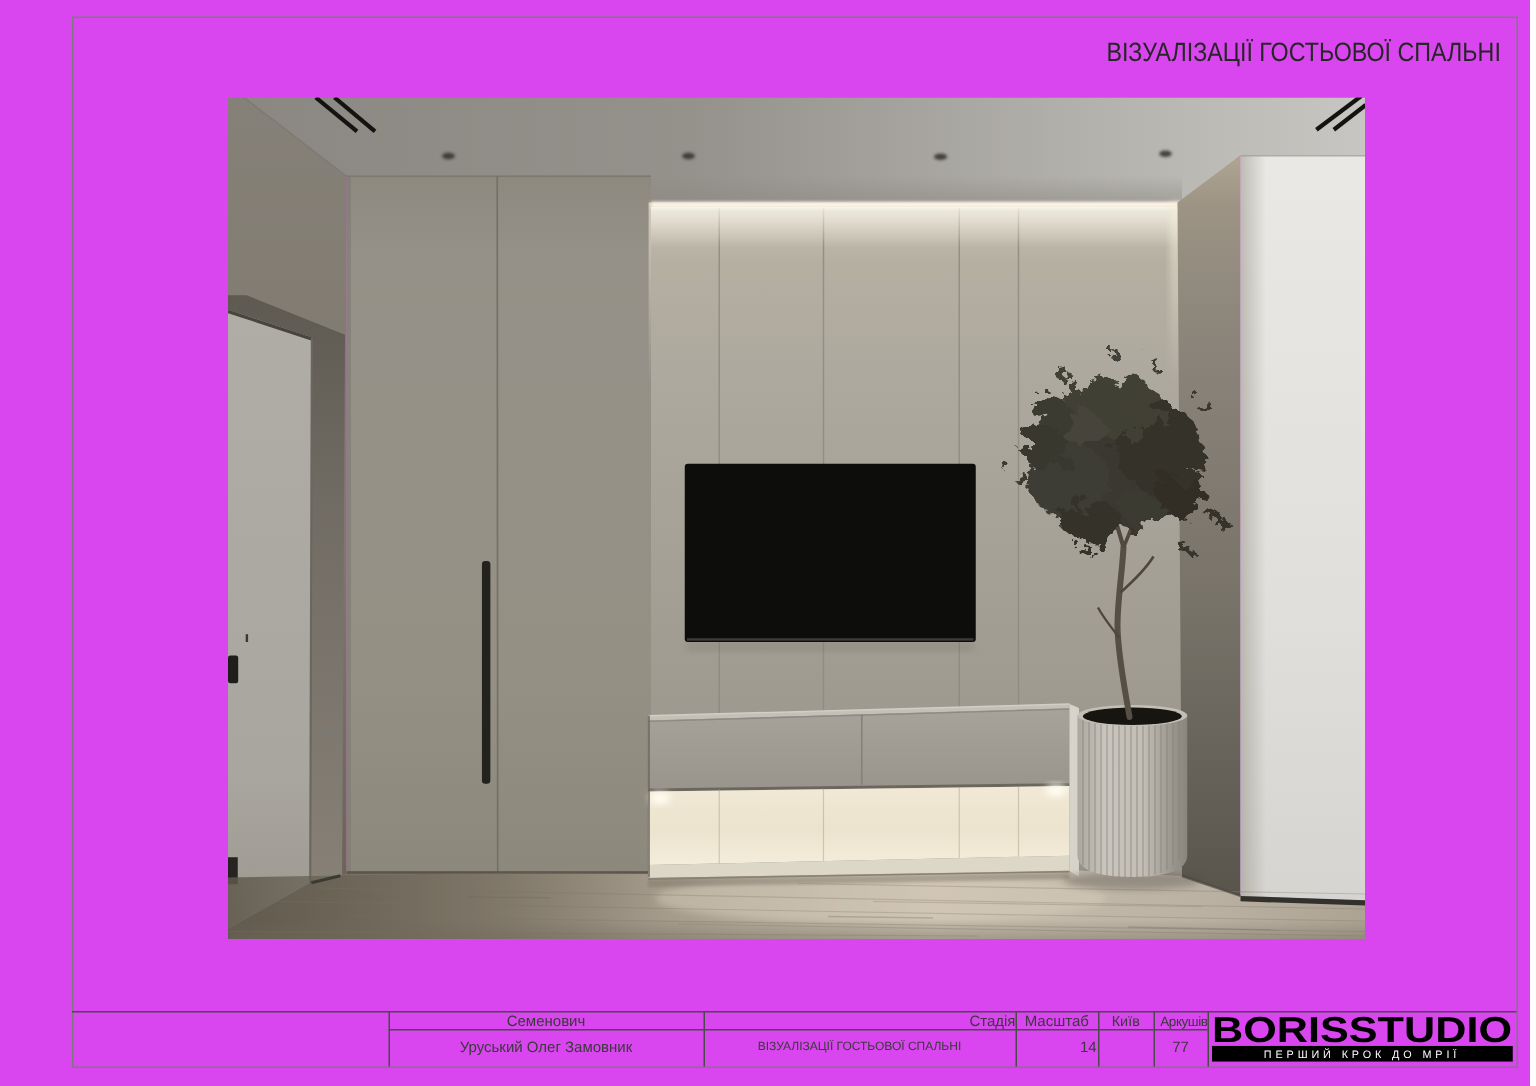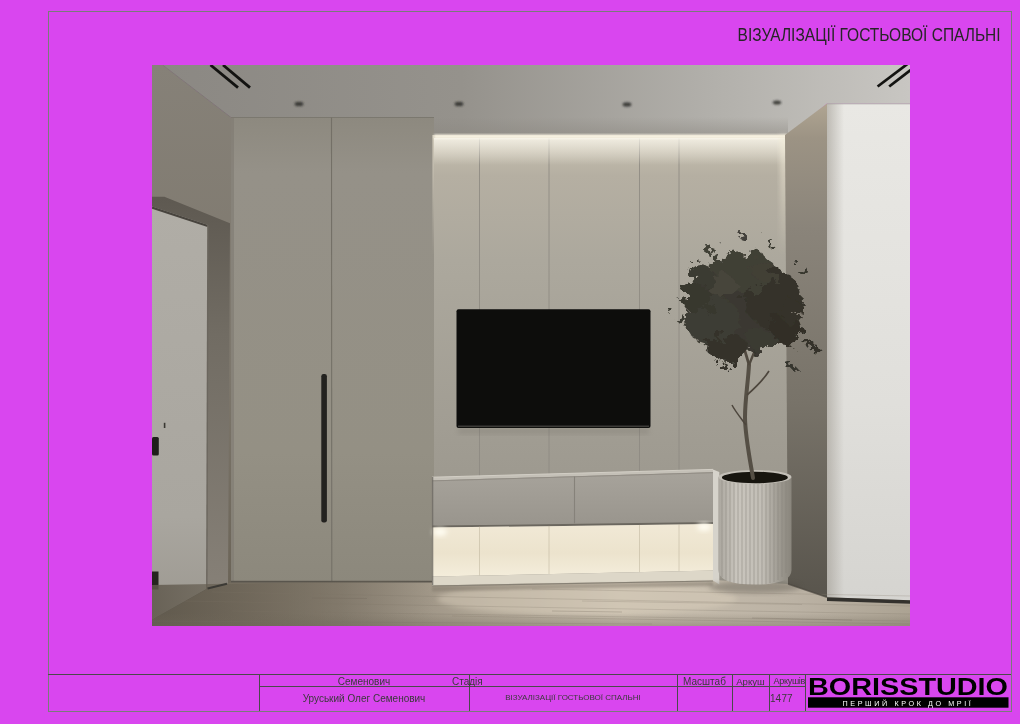--- a/index.html
+++ b/index.html
@@ -336,29 +336,29 @@
 <div class="abs" style="left:259px;top:686px;width:546px;height:0;border-top:1px solid #4a4a4a;"></div>
 <div class="abs" style="left:259px;top:674px;width:0;height:37px;border-left:1px solid #4a4a4a;"></div>
 <div class="abs" style="left:469px;top:674px;width:0;height:37px;border-left:1px solid #4a4a4a;"></div>
 <div class="abs" style="left:677px;top:674px;width:0;height:37px;border-left:1px solid #4a4a4a;"></div>
 <div class="abs" style="left:732px;top:674px;width:0;height:37px;border-left:1px solid #4a4a4a;"></div>
 <div class="abs" style="left:769px;top:674px;width:0;height:37px;border-left:1px solid #4a4a4a;"></div>
 <div class="abs" style="left:805px;top:674px;width:0;height:37px;border-left:1px solid #4a4a4a;"></div>
 
 
 <div class="abs" style="left:259px;top:675.8px;width:210px;text-align:center;font-size:10px;color:#3a3a3a;">Семенович</div>
-<div class="abs" style="left:259px;top:693px;width:210px;text-align:center;font-size:10px;color:#3a3a3a;">Уруський Олег Семенович</div>
-
-<div class="abs" style="left:452px;top:675.8px;width:208px;text-align:left;font-size:10px;color:#3a3a3a;">Стадія</div>
+<div class="abs" style="left:259px;top:693px;width:210px;text-align:center;font-size:10px;color:#3a3a3a;">Уруський Олег Замовник</div>
+
+<div class="abs" style="left:469px;top:675.8px;width:208px;text-align:right;font-size:10px;color:#3a3a3a;">Стадія</div>
 <div class="abs" style="left:469px;top:693px;width:208px;text-align:center;font-size:8px;color:#3a3a3a;">ВІЗУАЛІЗАЦІЇ ГОСТЬОВОЇ СПАЛЬНІ</div>
 
 <div class="abs" style="left:677px;top:675.8px;width:55px;text-align:center;font-size:10px;color:#3a3a3a;">Масштаб</div>
 
-<div class="abs" style="left:732px;top:675.8px;width:37px;text-align:center;font-size:9.6px;color:#3a3a3a;">Аркуш</div>
-<div class="abs" style="left:744px;top:692.5px;width:37px;text-align:right;font-size:10px;color:#3a3a3a;">14</div>
+<div class="abs" style="left:732px;top:675.8px;width:37px;text-align:center;font-size:9.6px;color:#3a3a3a;">Київ</div>
+<div class="abs" style="left:720px;top:692.5px;width:37px;text-align:left;font-size:10px;color:#3a3a3a;">14</div>
 
 <div class="abs" style="left:769px;top:676.2px;width:36px;text-align:right;font-size:9px;letter-spacing:-0.3px;color:#3a3a3a;">Аркушів</div>
 <div class="abs" style="left:769px;top:692.5px;width:36px;text-align:center;font-size:10px;color:#3a3a3a;">77</div>
 
 <svg class="abs" style="left:805px;top:674px;" width="206" height="37" viewBox="0 0 206 37">
   <text x="3" y="20.5" font-family="Liberation Sans" font-size="24" font-weight="bold" fill="#000" textLength="200" lengthAdjust="spacingAndGlyphs">BORISSTUDIO</text>
   <rect x="3" y="23.3" width="200.5" height="10.4" fill="#000"></rect>
   <text x="103" y="31.5" text-anchor="middle" font-family="Liberation Sans" font-size="7.2" fill="#fff" letter-spacing="2.6">ПЕРШИЙ КРОК ДО МРІЇ</text>
 </svg>
 

